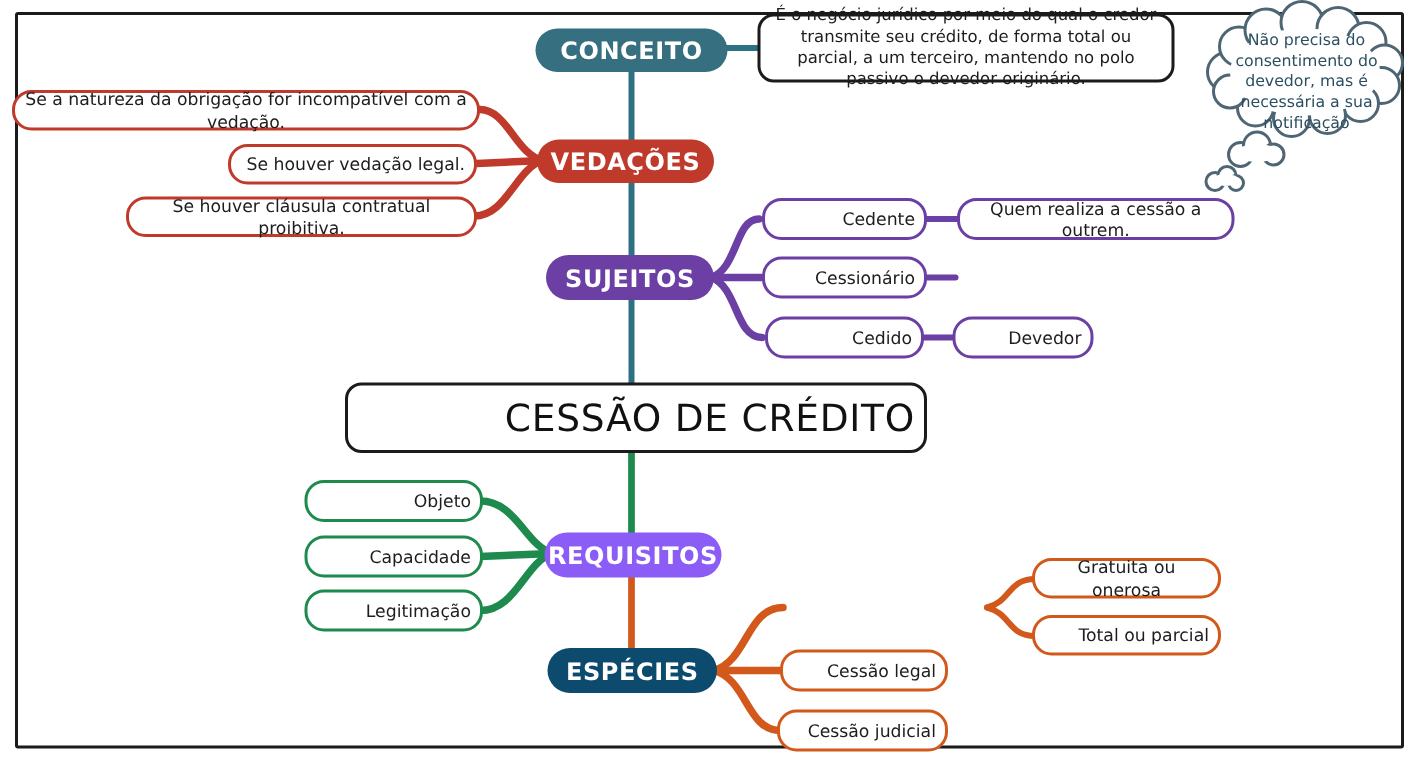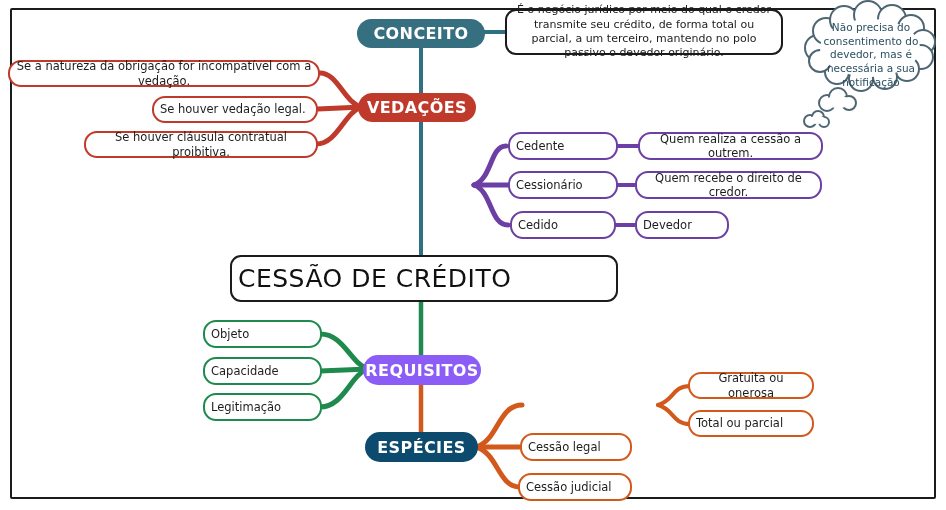--- a/index.html
+++ b/index.html
@@ -3,21 +3,21 @@
 <meta charset="utf-8">
 <style>
   html,body{margin:0;padding:0;background:#fdfdfd;}
   body{font-family:"DejaVu Sans", sans-serif;}
   #stage{position:relative;width:946px;height:510px;background:#ffffff;overflow:hidden;}
   .frame{position:absolute;left:10px;top:8px;width:922px;height:487px;border:2px solid #1b1b1b;border-radius:2px;background:transparent;}
   svg.links{position:absolute;left:0;top:0;width:946px;height:510px;pointer-events:none;}
   .node{position:absolute;display:flex;align-items:center;justify-content:center;
         border-radius:15px;color:#ffffff;font-weight:bold;font-size:16px;letter-spacing:.4px;
         text-align:center;z-index:3;}
-  .box{position:absolute;display:flex;align-items:center;justify-content:flex-start;
+  .box{position:absolute;display:flex;align-items:center;justify-content:flex-end;
        background:#ffffff;border-radius:13px;font-size:11.5px;color:#1d1d1d;
        text-align:center;line-height:1.25;z-index:3;padding:0 6px;box-sizing:border-box;}
   .b-red{border:2px solid #c03a2b;}
   .b-purple{border:2px solid #6b3fa3;}
   .b-green{border:2px solid #1f8a4d;}
   .b-orange{border:2px solid #d2591b;}
   .b-black{border:2px solid #1b1b1b;border-radius:11px;}
   .n-teal{background:#356f80;}
   .n-red{background:#c03a2b;}
   .n-purple{background:#6b3fa3;}
@@ -117,31 +117,31 @@
   <div class="box b-red" style="left:8px;top:60px;width:312px;height:27px;">
     <span>Se a natureza da obrigação for incompatível com a vedação.</span>
   </div>
   <div class="box b-red" style="left:152px;top:96px;width:166px;height:27px;">
     <span>Se houver vedação legal.</span>
   </div>
   <div class="box b-red" style="left:84px;top:131px;width:234px;height:27px;">
     <span>Se houver cláusula contratual proibitiva.</span>
   </div>
 
+  <div class="node n-purple" style="left:364px;top:170px;width:112px;height:30px;">
+    <span>SUJEITOS</span>
+  </div>
   <div class="box b-purple" style="left:508px;top:132px;width:110px;height:28px;">
     <span>Cedente</span>
   </div>
   <div class="box b-purple" style="left:638px;top:132px;width:185px;height:28px;">
     <span>Quem realiza a cessão a outrem.</span>
   </div>
   <div class="box b-purple" style="left:508px;top:171px;width:110px;height:28px;">
     <span>Cessionário</span>
-  </div>
-  <div class="box b-purple" style="left:635px;top:171px;width:187px;height:28px;">
-    <span>Quem recebe o direito de credor.</span>
   </div>
   <div class="box b-purple" style="left:635px;top:211px;width:94px;height:28px;">
     <span>Devedor</span>
   </div>
   <div class="box b-purple" style="left:510px;top:211px;width:106px;height:28px;">
     <span>Cedido</span>
   </div>
 
   <div class="box b-black title" style="left:230px;top:255px;width:388px;height:47px;">
     <span>CESSÃO DE CRÉDITO</span>

